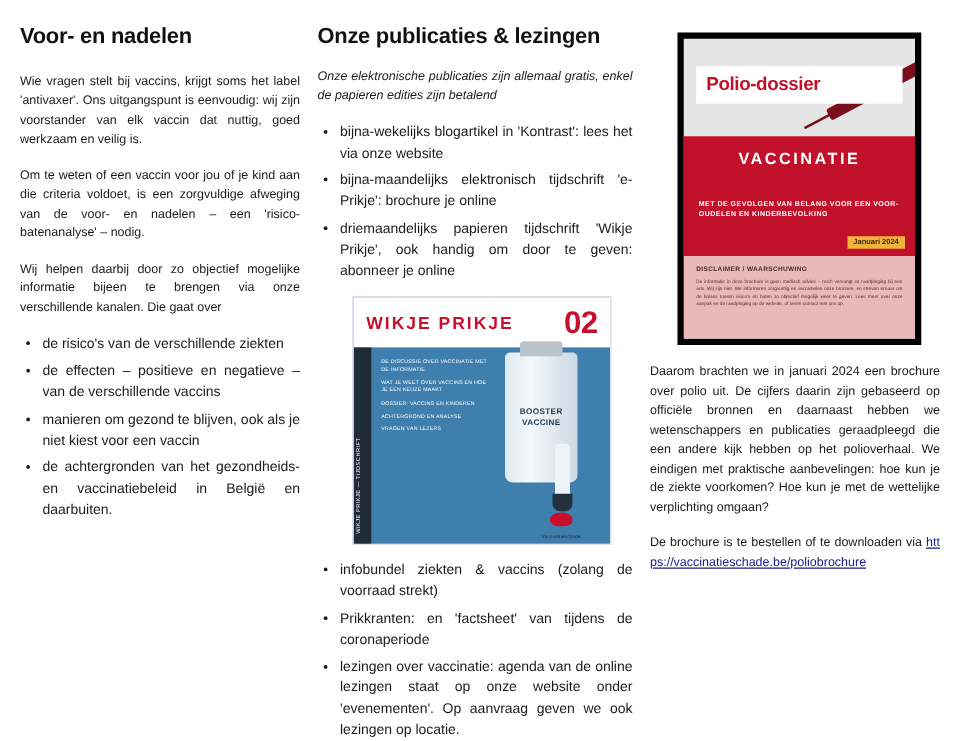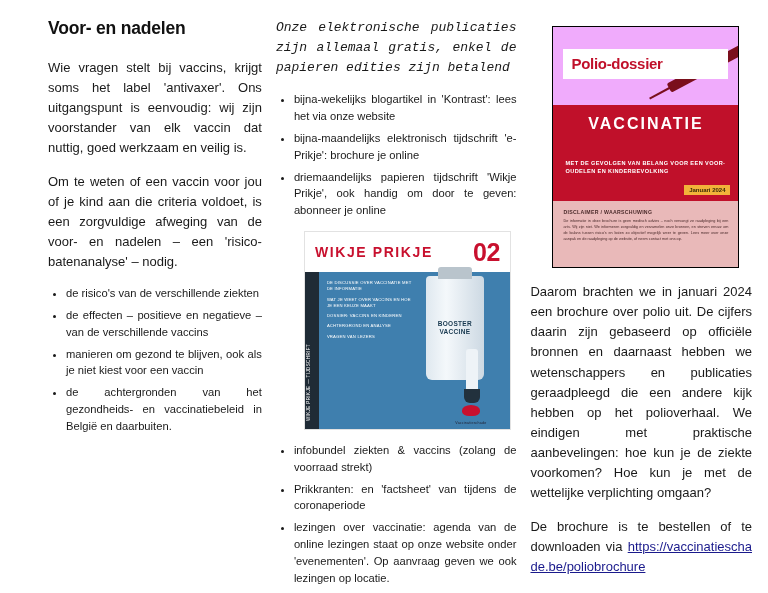--- a/index.html
+++ b/index.html
@@ -22,50 +22,48 @@
     padding: 18px 16px 10px 16px;
     display: flex;
     gap: 0;
   }
   .col {
     box-sizing: border-box;
   }
   .col-left {
     width: 238px;
     padding-right: 14px;
-    margin-left: 32px;
   }
   .col-mid {
     width: 266px;
     padding-right: 14px;
   }
   .col-right {
     width: 232px;
   }
   h1.heading {
     font-size: 17.5px;
     line-height: 1.25;
     font-weight: bold;
     margin: 0 0 18px 0;
     letter-spacing: -0.2px;
     color: #111;
   }
   .col-mid h1.heading {
     margin-bottom: 14px;
   }
   p.body {
-    font-size: 13px;
+    font-size: 10px;
     line-height: 1.55;
     text-align: justify;
     margin: 0 0 13px 0;
     color: #1a1a1a;
   }
   p.italic {
     font-style: italic;
-    font-family: Liberation Mono, monospace;
   }
   ul.bullets {
     margin: 0 0 12px 0;
     padding-left: 18px;
   }
   ul.bullets li {
     font-size: 11.2px;
     line-height: 1.5;
     text-align: justify;
     margin-bottom: 5px;
@@ -218,23 +216,23 @@
     letter-spacing: 0.2px;
     margin-top: 1px;
   }
 
   
   .polio-cover {
     width: 185px;
     height: 240px;
     margin: 8px 0 14px 22px;
     position: relative;
-    background: #f0abfc;
+    background: #e5e5e5;
     overflow: hidden;
-    border: 1px solid #000000;
+    border: 5px solid #000000;
   }
   .polio-banner {
     position: absolute;
     top: 22px;
     left: 10px;
     right: 10px;
     background: #ffffff;
     padding: 6px 8px;
     box-sizing: border-box;
   }
@@ -268,21 +266,21 @@
     top: 78px;
     left: 0;
     right: 0;
     height: 96px;
     background: #c0102a;
     color: #ffffff;
     padding: 10px 12px;
     box-sizing: border-box;
   }
   .polio-mid .vac {
-    font-size: 16px;
+    font-size: 13px;
     letter-spacing: 2px;
     font-weight: bold;
     text-align: center;
     margin-bottom: 26px;
   }
   .polio-mid .sub {
     font-size: 5.6px;
     line-height: 1.5;
     letter-spacing: 0.4px;
     font-weight: bold;
@@ -322,29 +320,31 @@
 </style>
 </head>
 <body>
 
 <div class="page">
 
   <div class="col col-left">
     <h1 class="heading">Voor- en nadelen</h1>
     <p class="body">Wie vragen stelt bij vaccins, krijgt soms het label 'antivaxer'. Ons uitgangspunt is eenvoudig: wij zijn voorstander van elk vaccin dat nuttig, goed werkzaam en veilig is.</p>
     <p class="body">Om te weten of een vaccin voor jou of je kind aan die criteria voldoet, is een zorgvuldige afweging van de voor- en nadelen – een 'risico-batenanalyse' – nodig.</p>
+    <p class="body">Wij helpen daarbij door zo objectief mogelijke informatie bijeen te brengen via onze verschillende kanalen. Die gaat over</p>
     <ul class="bullets">
       <li>de risico's van de verschillende ziekten</li>
       <li>de effecten – positieve en negatieve – van de verschillende vaccins</li>
       <li>manieren om gezond te blijven, ook als je niet kiest voor een vaccin</li>
       <li>de achtergronden van het gezondheids- en vaccinatiebeleid in België en daarbuiten.</li>
     </ul>
   </div>
 
   <div class="col col-mid">
+    <h1 class="heading">Onze publicaties &amp; lezingen</h1>
     <p class="body italic">Onze elektronische publicaties zijn allemaal gratis, enkel de papieren edities zijn betalend</p>
     <ul class="bullets">
       <li>bijna-wekelijks blogartikel in 'Kontrast': lees het via onze website</li>
       <li>bijna-maandelijks elektronisch tijdschrift 'e-Prikje': brochure je online</li>
       <li>driemaandelijks papieren tijdschrift 'Wikje Prikje', ook handig om door te geven: abonneer je online</li>
     </ul>
 
     <div class="wikje-cover">
       <div class="wikje-top">
         <span class="wikje-title">WIKJE PRIKJE</span>

